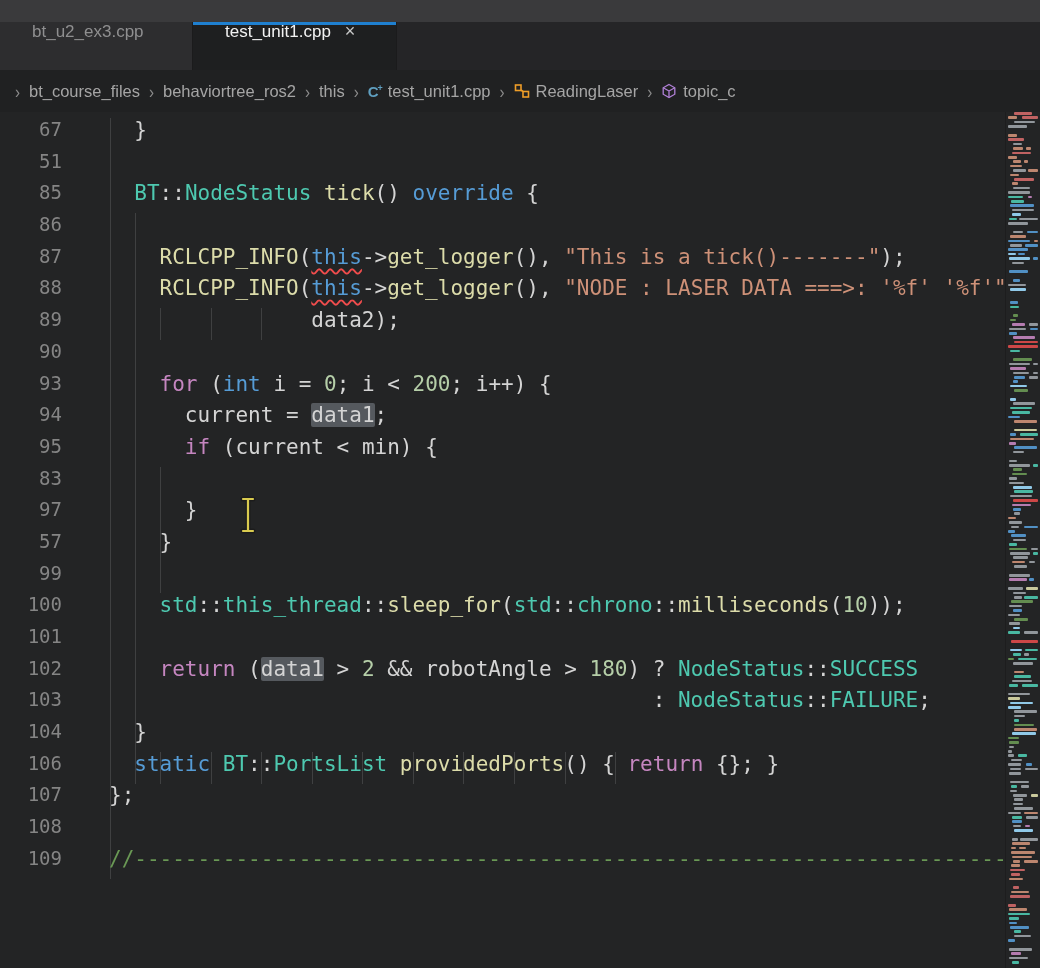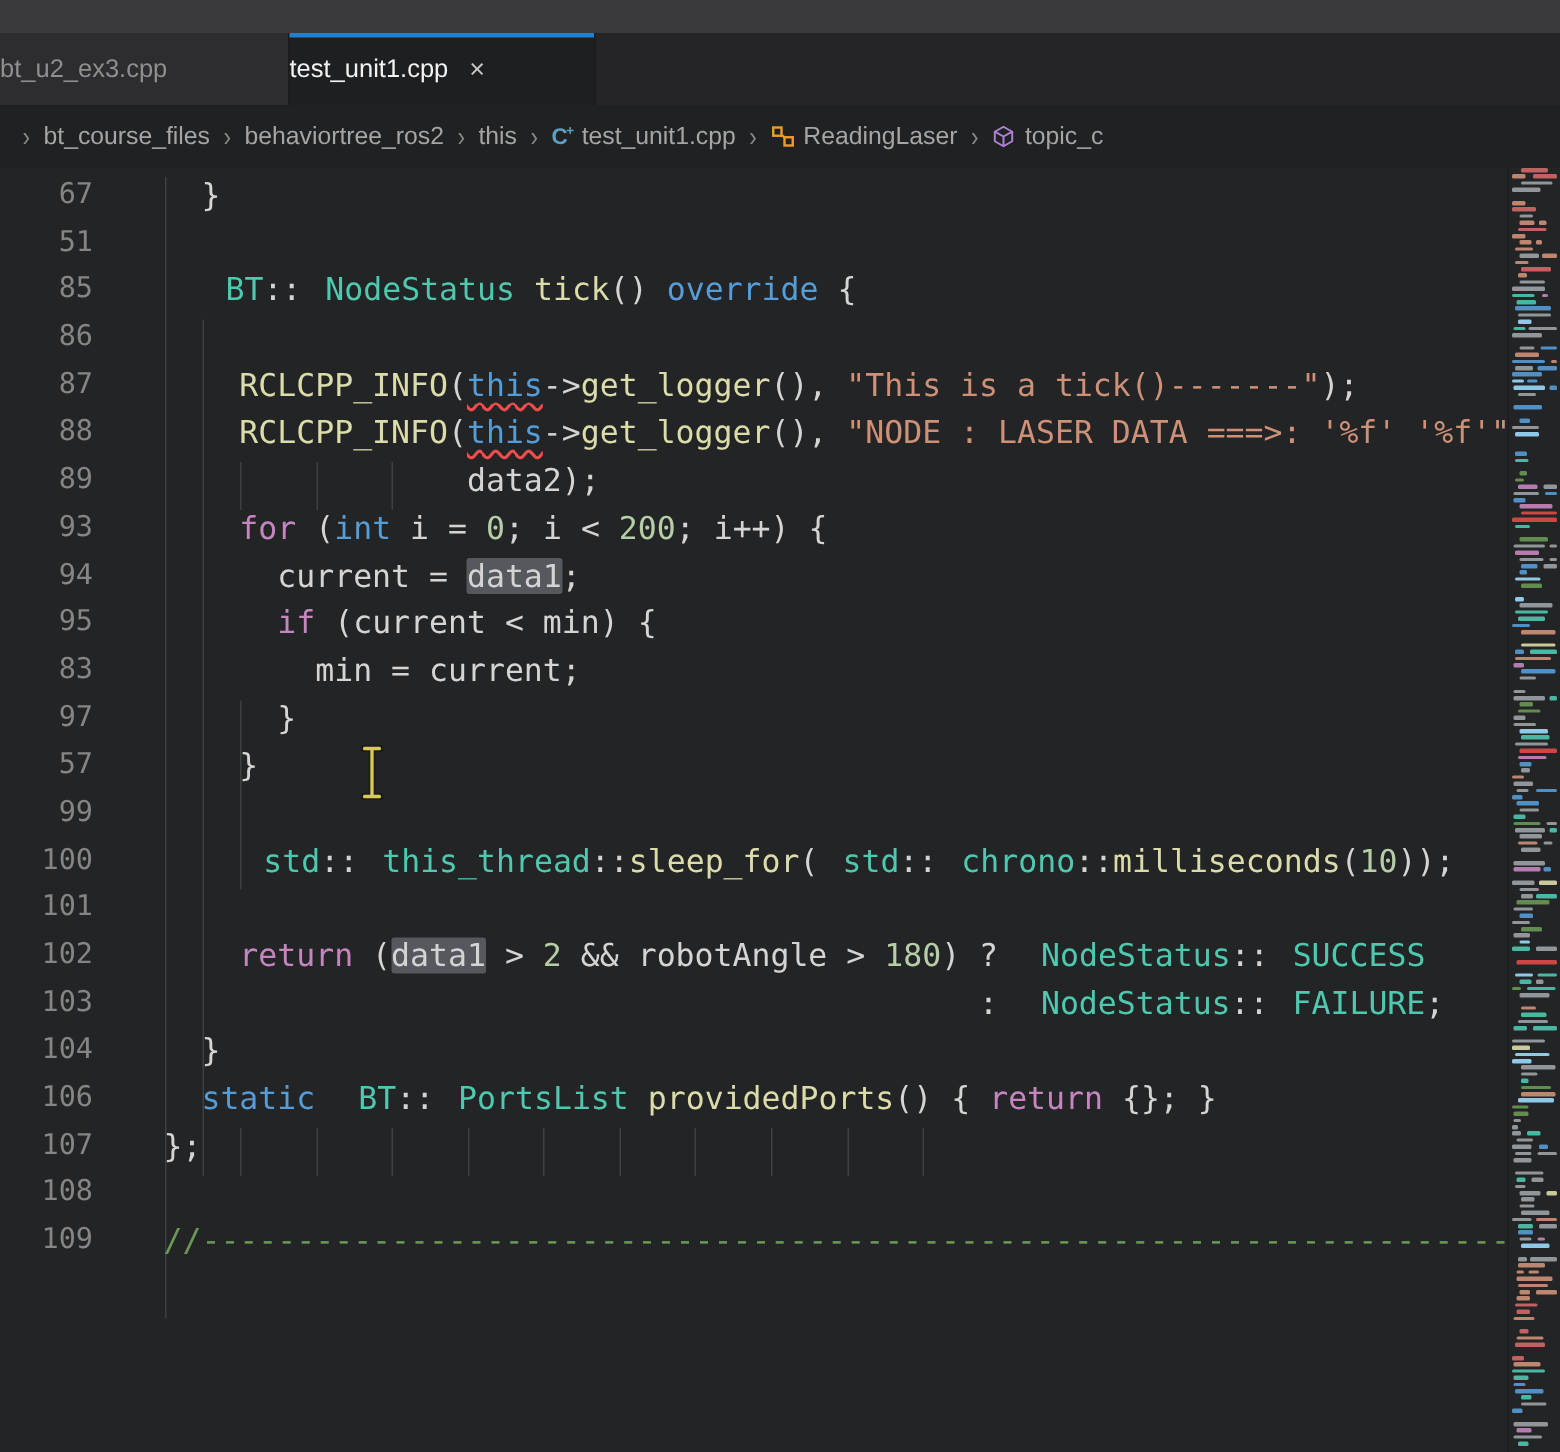--- a/index.html
+++ b/index.html
@@ -1,21 +1,21 @@
 <!DOCTYPE html>
 <html style="--c-accent: #1f80d0; --c-kw: #569cd6; --c-ctrl: #c586c0; --c-type: #4ec9b0; --c-fn: #dcdcaa; --c-str: #ce9178; --c-num: #b5cea8; --c-var: #d4d4d4; --c-pun: #d4d4d4; --c-cmt: #6a9955; --c-linenum: #858585; --c-wordhl: #55595e; --c-squiggle: #f14c4c;"><head>
 <meta charset="utf-8">
 <style>
   html,body{margin:0;padding:0;background:#161617;}
   body{width:1040px;height:968px;overflow:hidden;font-family:"Liberation Sans",sans-serif;
        -webkit-font-smoothing:antialiased;}
   
   .titlebar{height:22px;background:#3a3a3c;}
   .tabbar{height:48px;background:#252527;display:flex;align-items:stretch;}
-  .tab{display:flex;align-items:center;padding:0 0;font-size:17px;cursor:default;
+  .tab{display:flex;padding:0 32px;font-size:17px;cursor:default;
        border-right:1px solid #1b1b1c;position:relative;box-sizing:border-box;}
   .tab.inactive{background:#2d2d2f;color:#8f8f90;width:193px;}
   .tab.active{background:#1e1f20;color:#f2f2f2;width:204px;}
   .tab.active::before{content:"";position:absolute;left:0;top:0;right:0;height:3px;
        background:var(--c-accent,#1f80d0);}
   .tab .close{margin-left:14px;color:#c8c8c8;font-size:18px;line-height:1;}
   
   .breadcrumbs{height:42px;background:#202122;display:flex;align-items:center;
        padding-left:6px;white-space:nowrap;overflow:hidden;color:#a5a5a5;font-size:16.5px;}
   .crumb{display:flex;align-items:center;}
@@ -24,21 +24,21 @@
   .crumb .bicon{display:inline-flex;margin-right:6px;align-items:center;}
   .cpp-glyph{color:#5f9fc0;font-weight:bold;font-size:15px;letter-spacing:-1px;}
   
   .editor{position:relative;height:856px;background:#232425;overflow:hidden;}
   .lines{position:absolute;left:0;top:6px;width:1006px;overflow:hidden;}
   .line{height:31.7px;line-height:31.7px;white-space:pre;display:flex;}
   .lnum{width:62px;text-align:right;flex:0 0 62px;color:var(--c-linenum,#858585);
         font:19px "DejaVu Sans Mono",monospace;}
   .code{margin-left:47px;font:21px "DejaVu Sans Mono",monospace;color:var(--c-pun,#d4d4d4);
         white-space:pre;}
-  .tk-kw{color:var(--c-kw);} .tk-ctrl{color:var(--c-ctrl);} .tk-type{color:var(--c-type);margin-left:16px;}
+  .tk-kw{color:var(--c-kw);} .tk-ctrl{color:var(--c-ctrl);} .tk-type{color:var(--c-type);}
   .tk-fn{color:var(--c-fn);} .tk-str{color:var(--c-str);} .tk-num{color:var(--c-num);}
   .tk-var{color:var(--c-var);} .tk-pun{color:var(--c-pun);} .tk-cmt{color:var(--c-cmt);}
   .tk-hl{background:var(--c-wordhl,#55595e);border-radius:2px;}
   .tk-sq{text-decoration:underline;text-decoration-style:wavy;
          text-decoration-color:var(--c-squiggle,#f14c4c);
          text-decoration-thickness:1.5px;text-underline-offset:4px;}
   .iguide{position:absolute;width:1px;background:#3f4041;}
   .cursor-ibeam{position:absolute;z-index:5;}
   
   .minimap{position:absolute;top:0;right:0;width:34px;height:856px;background:#232425;
@@ -127,24 +127,25 @@
       <div class="iguide" style="left: 615.1px; top: 640px; height: 31.7px;"></div>
     </div>
   <div class="lines" id="lines">
       <div class="line"><span class="lnum">67</span><span class="code"><span class="tk-pun">  }</span></span></div>
       <div class="line"><span class="lnum">51</span><span class="code"></span></div>
       <div class="line"><span class="lnum">85</span><span class="code"><span class="tk-pun">  </span><span class="tk-type">BT</span><span class="tk-pun">::</span><span class="tk-type">NodeStatus</span><span class="tk-pun"> </span><span class="tk-fn">tick</span><span class="tk-pun">() </span><span class="tk-kw">override</span><span class="tk-pun"> {</span></span></div>
       <div class="line"><span class="lnum">86</span><span class="code"></span></div>
       <div class="line"><span class="lnum">87</span><span class="code"><span class="tk-pun">    </span><span class="tk-fn">RCLCPP_INFO</span><span class="tk-pun">(</span><span class="tk-kw tk-sq">this</span><span class="tk-pun">-&gt;</span><span class="tk-fn">get_logger</span><span class="tk-pun">(), </span><span class="tk-str">"This is a tick()-------"</span><span class="tk-pun">);</span></span></div>
       <div class="line"><span class="lnum">88</span><span class="code"><span class="tk-pun">    </span><span class="tk-fn">RCLCPP_INFO</span><span class="tk-pun">(</span><span class="tk-kw tk-sq">this</span><span class="tk-pun">-&gt;</span><span class="tk-fn">get_logger</span><span class="tk-pun">(), </span><span class="tk-str">"NODE : LASER DATA ===&gt;: '%f' '%f'"</span></span></div>
       <div class="line"><span class="lnum">89</span><span class="code"><span class="tk-pun">                </span><span class="tk-var">data2</span><span class="tk-pun">);</span></span></div>
+      <div class="line"><span class="lnum">90</span><span class="code"></span></div>
       <div class="line"><span class="lnum">93</span><span class="code"><span class="tk-pun">    </span><span class="tk-ctrl">for</span><span class="tk-pun"> (</span><span class="tk-kw">int</span><span class="tk-pun"> </span><span class="tk-var">i</span><span class="tk-pun"> = </span><span class="tk-num">0</span><span class="tk-pun">; </span><span class="tk-var">i</span><span class="tk-pun"> &lt; </span><span class="tk-num">200</span><span class="tk-pun">; </span><span class="tk-var">i</span><span class="tk-pun">++) {</span></span></div>
       <div class="line"><span class="lnum">94</span><span class="code"><span class="tk-pun">      </span><span class="tk-var">current</span><span class="tk-pun"> = </span><span class="tk-var tk-hl">data1</span><span class="tk-pun">;</span></span></div>
       <div class="line"><span class="lnum">95</span><span class="code"><span class="tk-pun">      </span><span class="tk-ctrl">if</span><span class="tk-pun"> (</span><span class="tk-var">current</span><span class="tk-pun"> &lt; </span><span class="tk-var">min</span><span class="tk-pun">) {</span></span></div>
-      <div class="line"><span class="lnum">83</span><span class="code"><span class="tk-pun">        </span><span class="tk-var">min</span><span class="tk-pun"> = </span><span class="tk-var">current</span><span class="tk-pun">;</span></span></div>
+      <div class="line"><span class="lnum">83</span></div>
       <div class="line"><span class="lnum">97</span><span class="code"><span class="tk-pun">      }</span></span></div>
       <div class="line"><span class="lnum">57</span><span class="code"><span class="tk-pun">    }</span></span></div>
       <div class="line"><span class="lnum">99</span><span class="code"></span></div>
       <div class="line"><span class="lnum">100</span><span class="code"><span class="tk-pun">    </span><span class="tk-type">std</span><span class="tk-pun">::</span><span class="tk-type">this_thread</span><span class="tk-pun">::</span><span class="tk-fn">sleep_for</span><span class="tk-pun">(</span><span class="tk-type">std</span><span class="tk-pun">::</span><span class="tk-type">chrono</span><span class="tk-pun">::</span><span class="tk-fn">milliseconds</span><span class="tk-pun">(</span><span class="tk-num">10</span><span class="tk-pun">));</span></span></div>
       <div class="line"><span class="lnum">101</span><span class="code"></span></div>
       <div class="line"><span class="lnum">102</span><span class="code"><span class="tk-pun">    </span><span class="tk-ctrl">return</span><span class="tk-pun"> (</span><span class="tk-var tk-hl">data1</span><span class="tk-pun"> &gt; </span><span class="tk-num">2</span><span class="tk-pun"> &amp;&amp; </span><span class="tk-var">robotAngle</span><span class="tk-pun"> &gt; </span><span class="tk-num">180</span><span class="tk-pun">) ? </span><span class="tk-type">NodeStatus</span><span class="tk-pun">::</span><span class="tk-type">SUCCESS</span></span></div>
       <div class="line"><span class="lnum">103</span><span class="code"><span class="tk-pun">                                           : </span><span class="tk-type">NodeStatus</span><span class="tk-pun">::</span><span class="tk-type">FAILURE</span><span class="tk-pun">;</span></span></div>
       <div class="line"><span class="lnum">104</span><span class="code"><span class="tk-pun">  }</span></span></div>
       <div class="line"><span class="lnum">106</span><span class="code"><span class="tk-pun">  </span><span class="tk-kw">static</span><span class="tk-pun"> </span><span class="tk-type">BT</span><span class="tk-pun">::</span><span class="tk-type">PortsList</span><span class="tk-pun"> </span><span class="tk-fn">providedPorts</span><span class="tk-pun">() { </span><span class="tk-ctrl">return</span><span class="tk-pun"> {}; }</span></span></div>
       <div class="line"><span class="lnum">107</span><span class="code"><span class="tk-pun">};</span></span></div>

